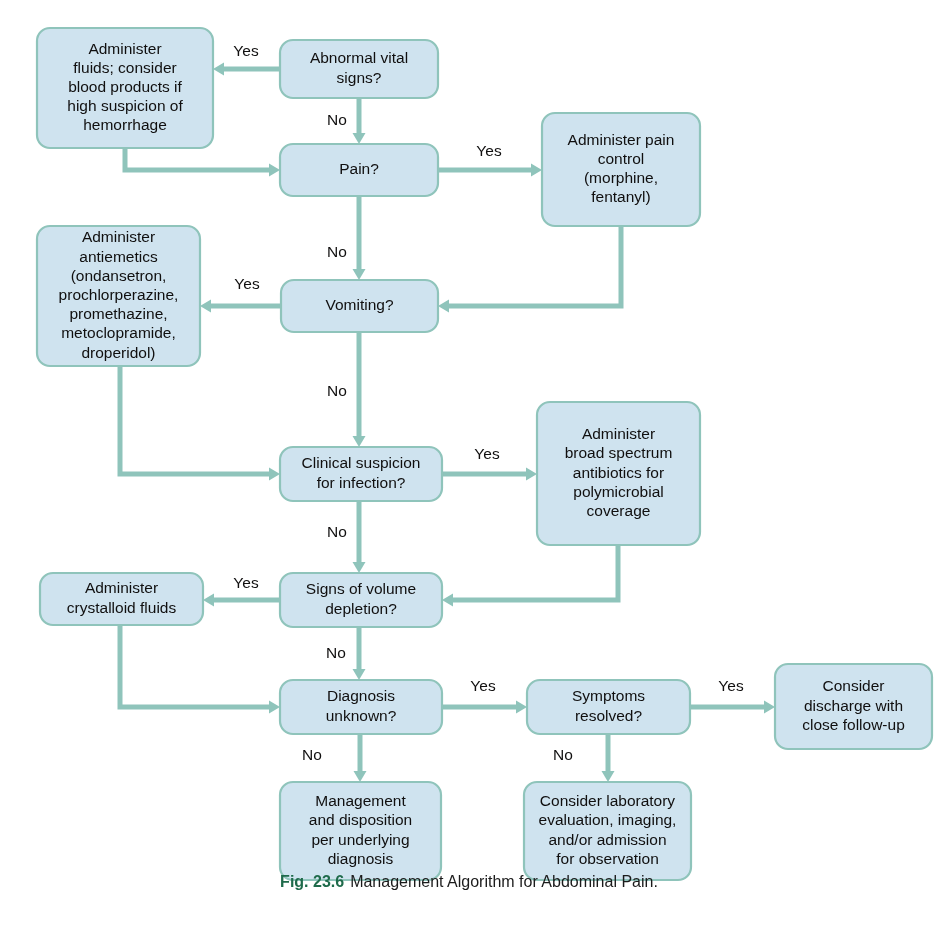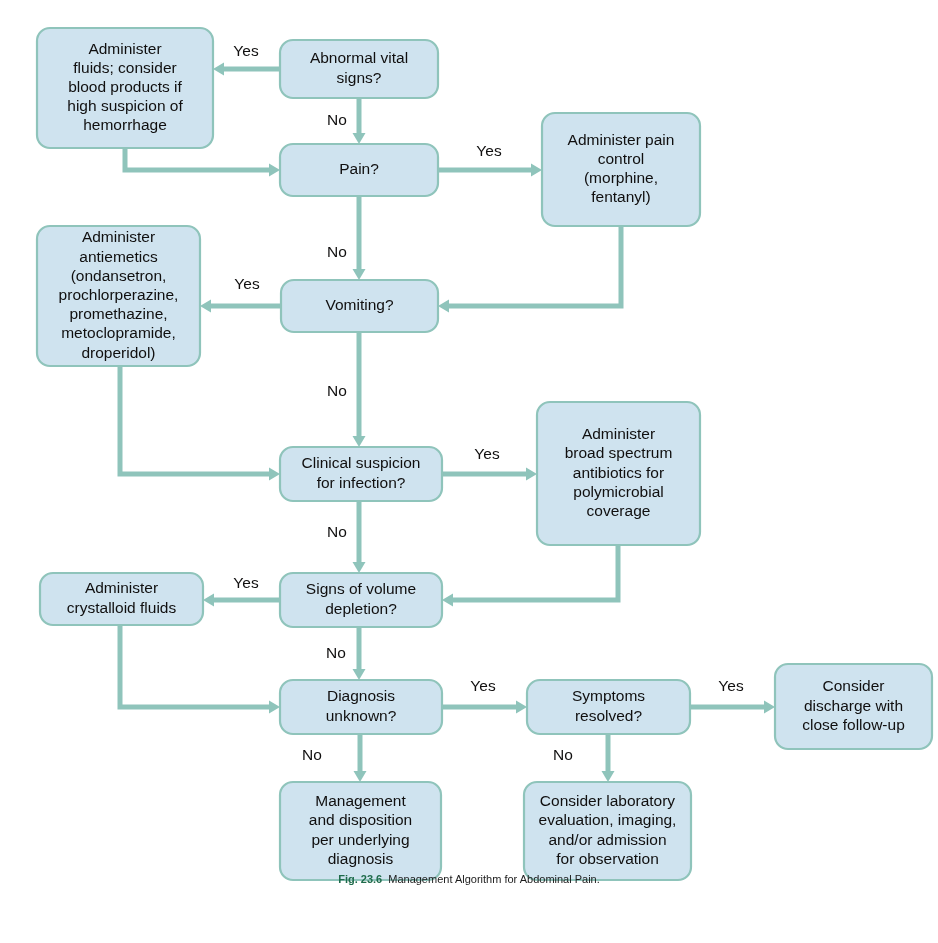--- a/index.html
+++ b/index.html
@@ -55,21 +55,21 @@
     text-anchor: middle;
     dominant-baseline: middle;
   }
   .caption {
     position: absolute;
     left: 0;
     top: 873px;
     width: 938px;
     text-align: center;
     font-family: "Liberation Sans", sans-serif;
-    font-size: 11px;
+    font-size: 16px;
     color: #1b1b1b;
     white-space: nowrap;
   }
   .caption .fignum {
     font-weight: bold;
     color: #1f6b4b;
     margin-right: 6px;
   }
 </style>
 </head>

